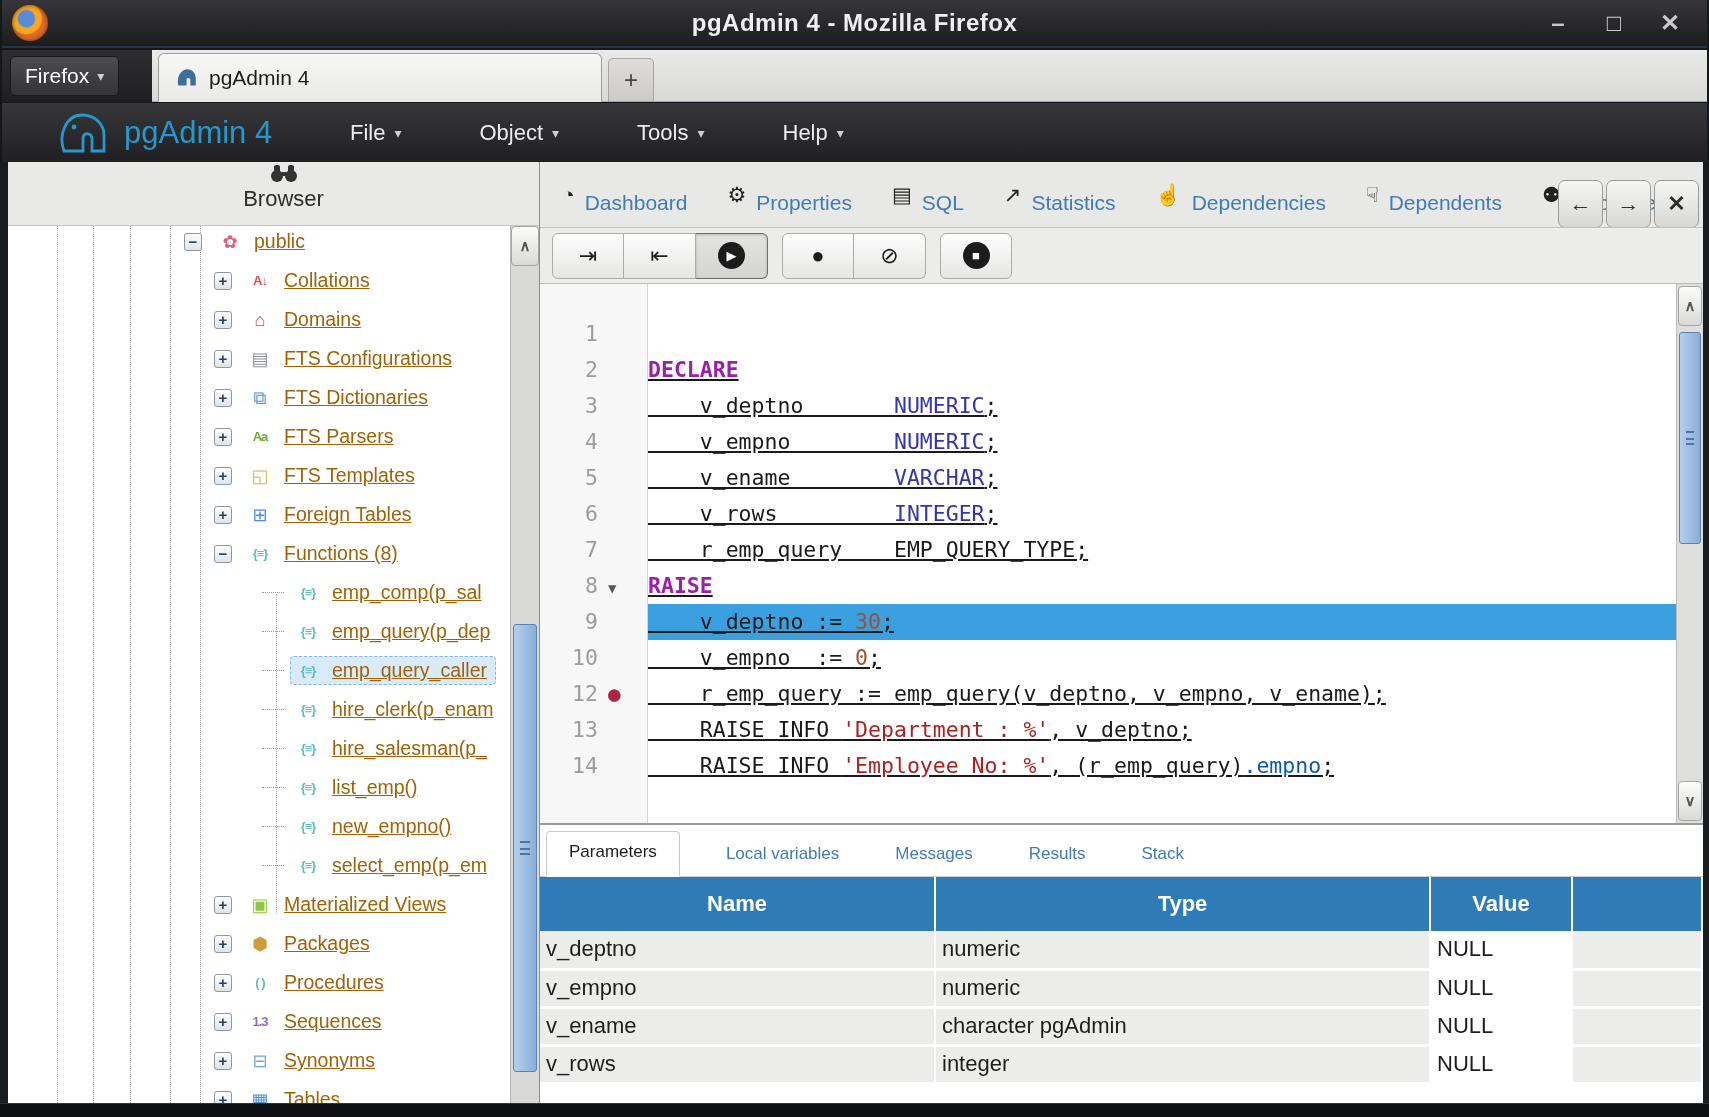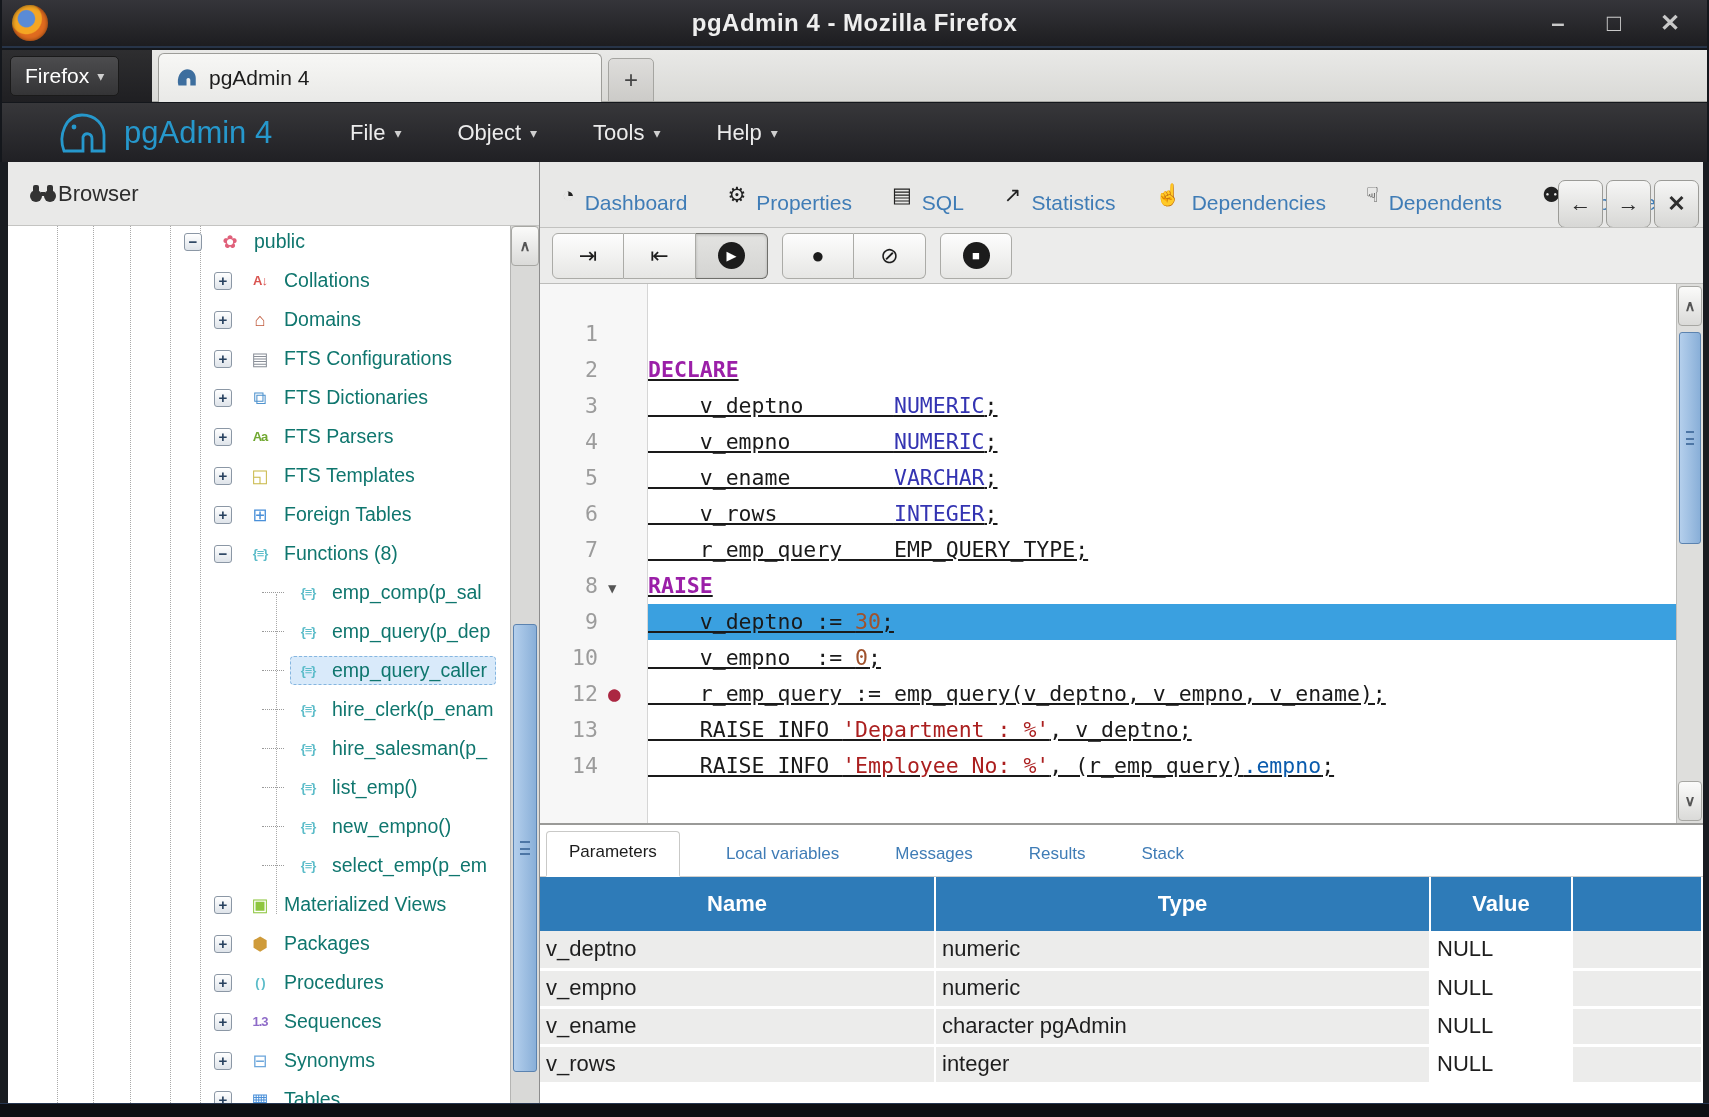--- a/index.html
+++ b/index.html
@@ -34,48 +34,48 @@
   .tab-title { font-size:21px; color:#1c1c1c; }
   .newtab-btn { position:absolute; left:606px; top:8px; width:46px; height:44px;
     background:linear-gradient(#dedddb,#cccbc8); border:1px solid #a5a5a1; border-radius:5px 5px 0 0;
     color:#444; font-size:24px; display:flex; align-items:center; justify-content:center; }
 
   
   .appbar { position:absolute; left:2px; top:103px; right:2px; height:59px;
     background:linear-gradient(#37373a,#202024); display:flex; align-items:center; }
   .brand { display:flex; align-items:center; gap:12px; padding-left:52px; width:300px; }
   .brand-name { font-size:31px; color:var(--brand); }
-  .appbar-menus { display:flex; gap:56px; padding-left:48px; }
+  .appbar-menus { display:flex; gap:78px; padding-left:48px; }
   .menu-item { color:#ececec; font-size:22px; display:flex; gap:9px; align-items:center; }
   .caret { font-size:14px; color:#cfcfcf; }
 
   
   .content { position:absolute; left:8px; top:162px; right:6px; bottom:14px; background:#fff; display:flex; }
 
   
   .sidebar { position:relative; width:532px; border-right:1px solid #8d8d8d; background:#fff; overflow:hidden; }
   .browser-header { height:64px; background:#e9e9e8; border-bottom:1px solid #c4c4c2;
-    display:flex; align-items:center; gap:0; padding-left:20px; }
+    display:flex; align-items:center; gap:0; padding-left:20px;flex-direction:column; }
   .browser-header span.txt { font-size:22px; color:#2d2d2d; }
   .tree { position:relative; height:calc(100% - 64px); overflow:hidden; }
   .guide { position:absolute; top:0; bottom:0; border-left:1px dotted #a9a9a9; }
   .tree-rows { position:relative; margin-top:-4px; }
   .tree-row { height:39px; display:flex; align-items:center; white-space:nowrap; overflow:hidden; }
   .tree-row.lvl0 { padding-left:176px; }
   .tree-row.lvl1 { padding-left:206px; }
   .tree-row.lvl2 { padding-left:254px; }
   .expand-box { width:18px; height:18px; flex:0 0 18px; border:1px solid #8b97a5; border-radius:3px;
     background:linear-gradient(#ffffff,#dfe4ea); color:#27415f; font-size:15px; line-height:15px;
     text-align:center; margin-right:10px; font-weight:bold; }
   .leaf-leader { width:22px; flex:0 0 22px; border-top:1px dotted #9a9a9a; margin-right:6px; }
   .row-body { display:flex; align-items:center; gap:9px; padding:2px 8px 2px 2px; border:1px dashed transparent; }
   .tree-row.selected .row-body { background:var(--sel); border-color:#85b6e0; border-radius:4px; }
   .tree-icon { min-width:30px; text-align:center; font-size:18px; line-height:20px; }
   .tree-icon.small { font-size:13px; font-weight:bold; letter-spacing:-1px; }
-  .tree-label { font-size:19.5px; color:#0f766e; }
+  .tree-label { font-size:19.5px; color:#a16207;text-decoration:underline; }
 
   
   .side-scroll { position:absolute; right:0; top:64px; bottom:0; width:29px; background:#d9d9d7;
     border-left:1px solid #b5b5b3; }
   .scroll-btn { height:40px; background:linear-gradient(#fbfbfa,#dadad8); border:1px solid #a7a7a3;
     border-radius:4px; color:#555; text-align:center; font-size:15px; line-height:38px; font-weight:bold; }
   .side-thumb { position:absolute; left:2px; right:2px; top:398px; height:448px;
     background:linear-gradient(90deg,#b4cfec,#89afd8); border:1px solid #5b83b0; border-radius:3px; }
   .thumb-grip { position:absolute; left:6px; right:6px; top:50%; margin-top:-7px; height:14px;
     border-top:2px solid #4d76a5; border-bottom:2px solid #4d76a5; }

